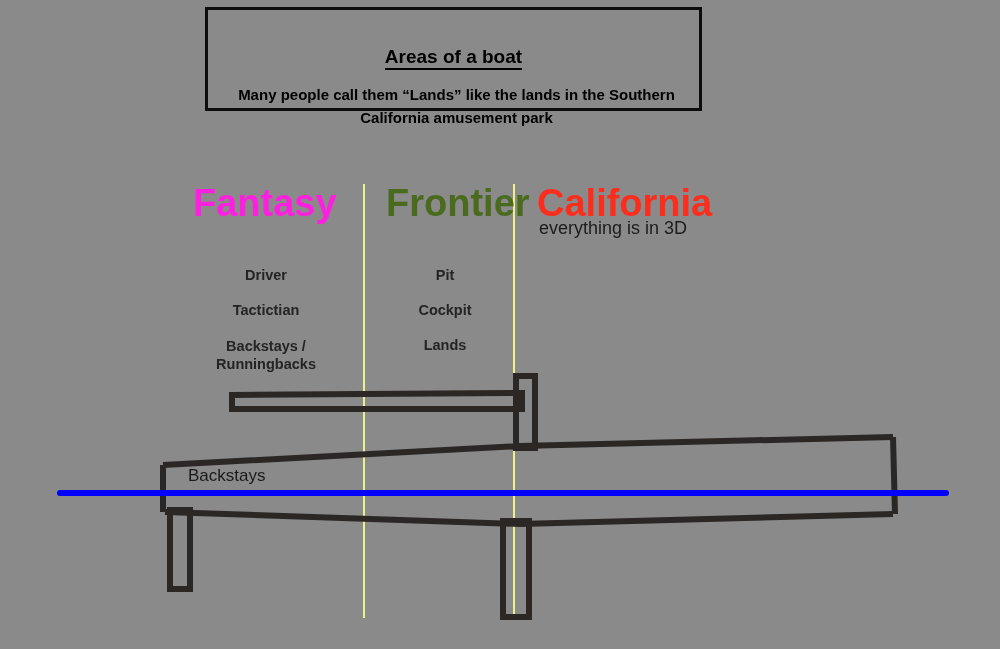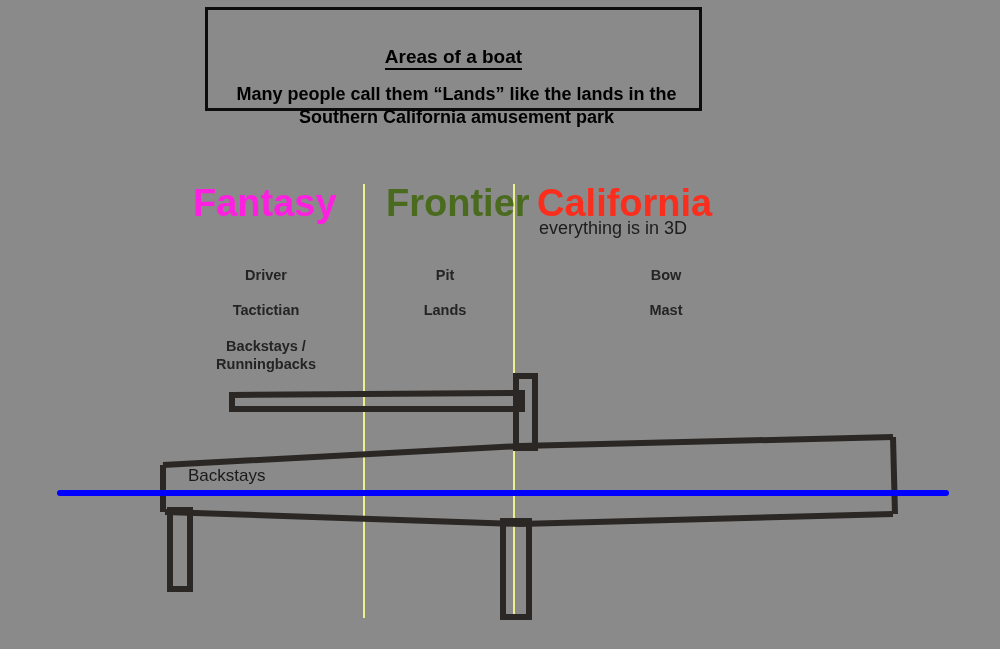--- a/index.html
+++ b/index.html
@@ -44,21 +44,21 @@
   #caption-title span {
     border-bottom: 2px solid #000;
     padding-bottom: 1px;
   }
   #caption-sub {
     position: absolute;
     left: 4px;
     top: 73px;
     width: 489px;
     text-align: center;
-    font-size: 18px;
+    font-size: 15px;
     font-weight: bold;
     color: #000000;
     line-height: 23px;
   }
 
   
   .divider {
     position: absolute;
     width: 2px;
     background: #eef08a;
@@ -144,27 +144,24 @@
     <span class="item">Driver</span>
     <span class="item">Tactictian</span>
     <span class="item two-line">
       <span>Backstays /</span><br>
       <span>Runningbacks</span>
     </span>
   </div>
 
   <div class="zone-list" id="zone-list-1">
     <span class="item">Pit</span>
+    <span class="item">Cockpit</span>
     <span class="item">Lands</span>
   </div>
 
-  <div class="zone-list" id="zone-list-2">
-    <span class="item">Bow</span>
-    <span class="item">Mast</span>
-  </div>
 
   <svg id="boat-svg" viewBox="0 0 1000 649">
     <g fill="none" stroke="#2b2724" stroke-width="6" stroke-linejoin="miter" stroke-linecap="butt">
 
       <path d="M 232 395 L 522 393 L 522 409 L 232 409 Z"></path>
 
       <path d="M 516 376 L 535 376 L 535 448 L 516 448 Z"></path>
 
       <path d="M 163 465 L 520 446 L 893 437"></path>
       <path d="M 893 437 L 895 514"></path>

